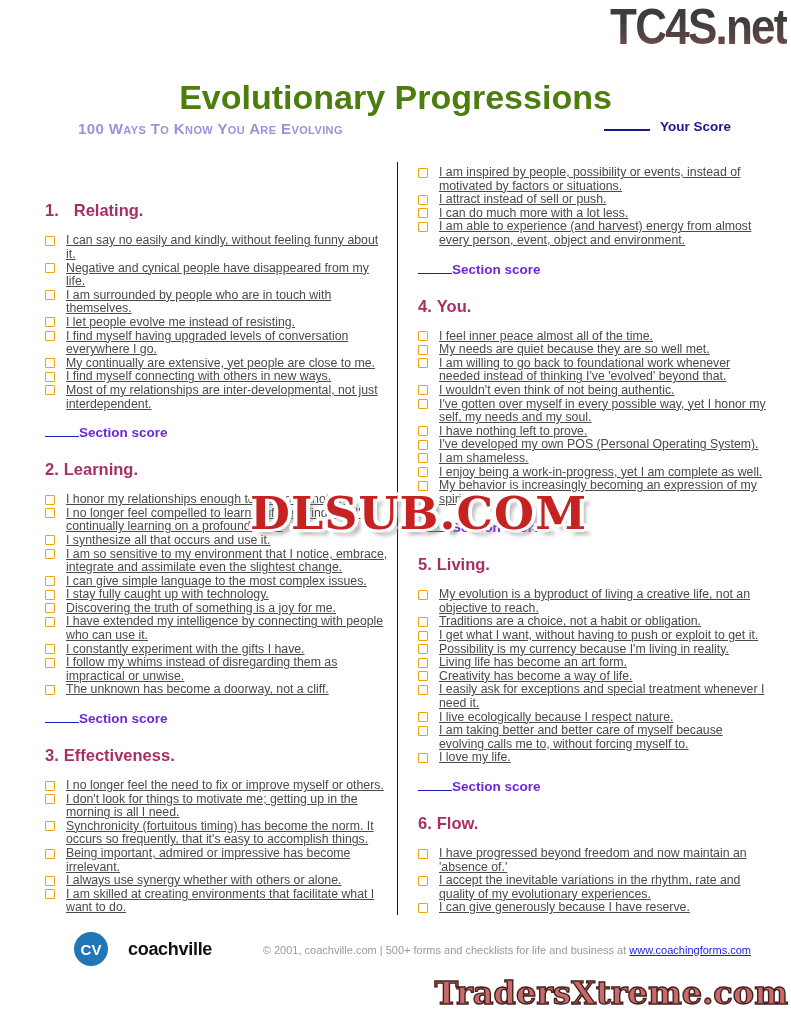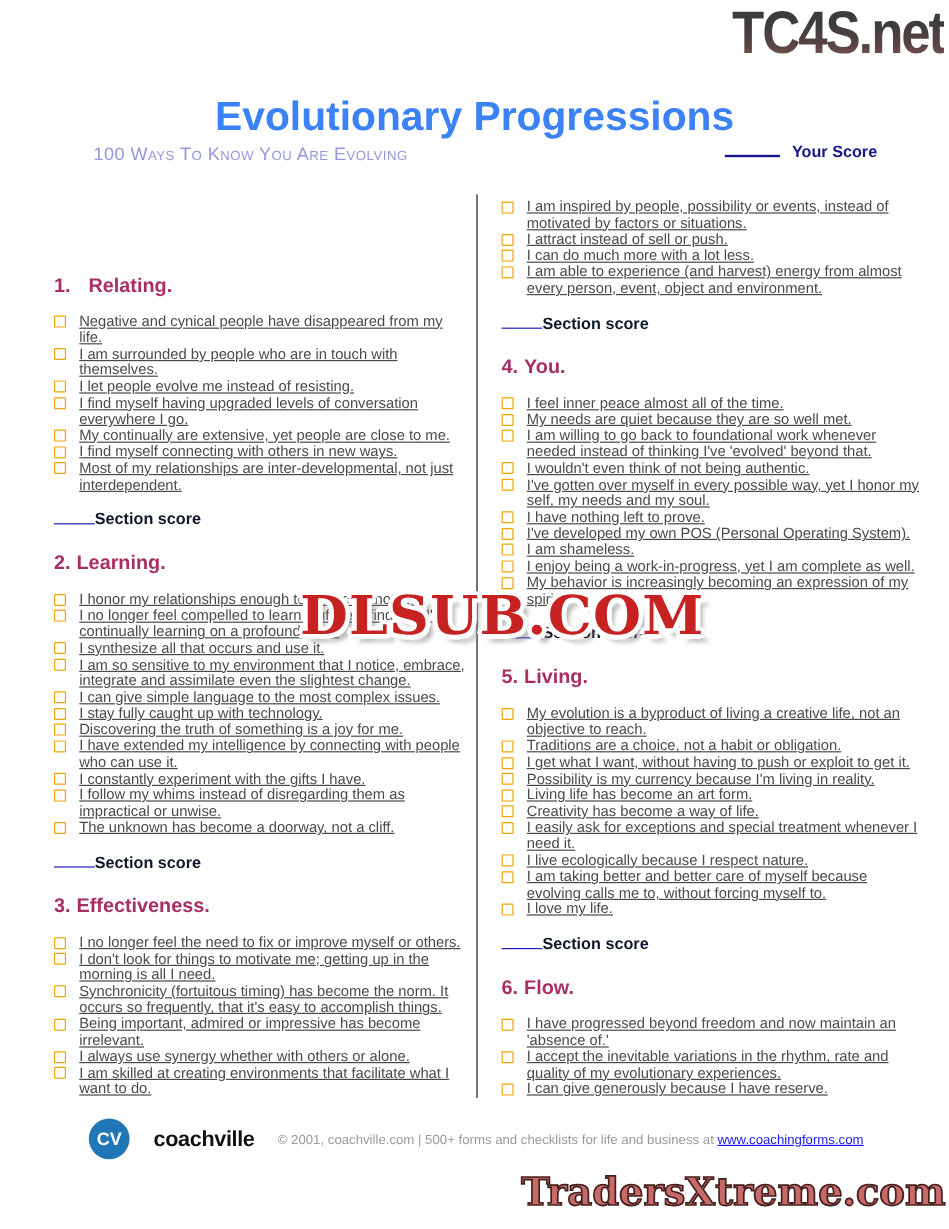--- a/index.html
+++ b/index.html
@@ -14,25 +14,25 @@
   .header { position:relative; height:162px; }
   .tc4s {
     position:absolute; top:-2px; right:4px;
     font-size:50px; font-weight:bold; letter-spacing:-2px;
     transform:scaleX(.88); transform-origin:right top;
     background:linear-gradient(#3c3c3c 35%, #5a4444 70%, #96625f 100%);
     -webkit-background-clip:text; background-clip:text; color:transparent;
   }
   .title {
     position:absolute; top:78px; left:0; width:100%; text-align:center;
-    font-size:34px; font-weight:bold; color:#3b82f6; letter-spacing:0px;
+    font-size:34px; font-weight:bold; color:#4d7c0f; letter-spacing:0px;
   }
   .subtitle {
     position:absolute; left:78px; top:120px;
-    font-size:15px; font-weight:normal; color:#9695db;
+    font-size:15px; font-weight:bold; color:#9695db;
     font-variant:small-caps; letter-spacing:.4px;
   }
   .score-line { position:absolute; right:60px; top:118px; font-size:13px; color:#17178a; }
   .score-line .blank {
     display:inline-block; width:46px; border-bottom:2px solid #17178a;
     height:13px; vertical-align:baseline; margin-right:6px;
   }
   .score-line .lbl { font-weight:bold; font-size:13.5px; }
 
   
@@ -47,21 +47,21 @@
   .sec-num.wide { margin-right:15px; }
 
   .item { display:flex;text-decoration:underline; }
   .cb {
     flex:0 0 10px; width:10px; height:10px;
     border:1.7px solid #f2a30c; background:#fffefb; border-radius:1px;
     margin:1.5px 11px 0 0;
   }
   .itx { font-size:12.3px; line-height:13.6px; color:#4a4a4a; }
 
-  .score { margin-top:14px; font-size:13.5px; line-height:14px; color:#0f172a; }
+  .score { margin-top:14px; font-size:13.5px; line-height:14px; color:#6d28d9; }
   .score-blank {
     display:inline-block; width:34px; height:12px;
     border-bottom:1.6px solid #2020c0; vertical-align:baseline;
   }
   .score-label { font-weight:bold; }
 
   
   .dlsub {
     position:absolute; top:486px; left:250px; z-index:30;
     font-family:"DejaVu Serif", serif; font-weight:bold;
@@ -84,21 +84,21 @@
 
   
   .footer-logo { position:absolute; top:932px; left:74px; display:flex; align-items:center; }
   .cv-circle {
     width:34px; height:34px; border-radius:50%; background:#2176b8;
     color:#ffffff; font-weight:bold; font-size:15px;
     display:flex; align-items:center; justify-content:center; margin-right:20px;
   }
   .brand { font-size:18px; font-weight:bold; color:#111111; letter-spacing:-.3px; }
   .copyright {
-    position:absolute; top:944px; left:200px; right:40px; text-align:center;
+    position:absolute; top:944px; left:200px; right:40px; text-align:right;
     font-size:11px; color:#9a9a9a;
   }
   .copyright a { color:#1a1aee; text-decoration:underline; }
 </style>
 </head>
 <body>
 
 <div class="page">
 
   <div class="header">
@@ -110,20 +110,24 @@
       <span class="lbl">Your Score</span>
     </div>
   </div>
 
   <div class="columns">
     <div class="col col-left">
         <div class="sec-heading"><span class="sec-num wide">1.</span><span>Relating.</span></div>
         <div class="items">
           <div class="item">
             <span class="cb"></span>
+            <span class="itx">I can say no easily and kindly, without feeling funny about it.</span>
+          </div>
+          <div class="item">
+            <span class="cb"></span>
             <span class="itx">Negative and cynical people have disappeared from my life.</span>
           </div>
           <div class="item">
             <span class="cb"></span>
             <span class="itx">I am surrounded by people who are in touch with themselves.</span>
           </div>
           <div class="item">
             <span class="cb"></span>
             <span class="itx">I let people evolve me instead of resisting.</span>
           </div>

